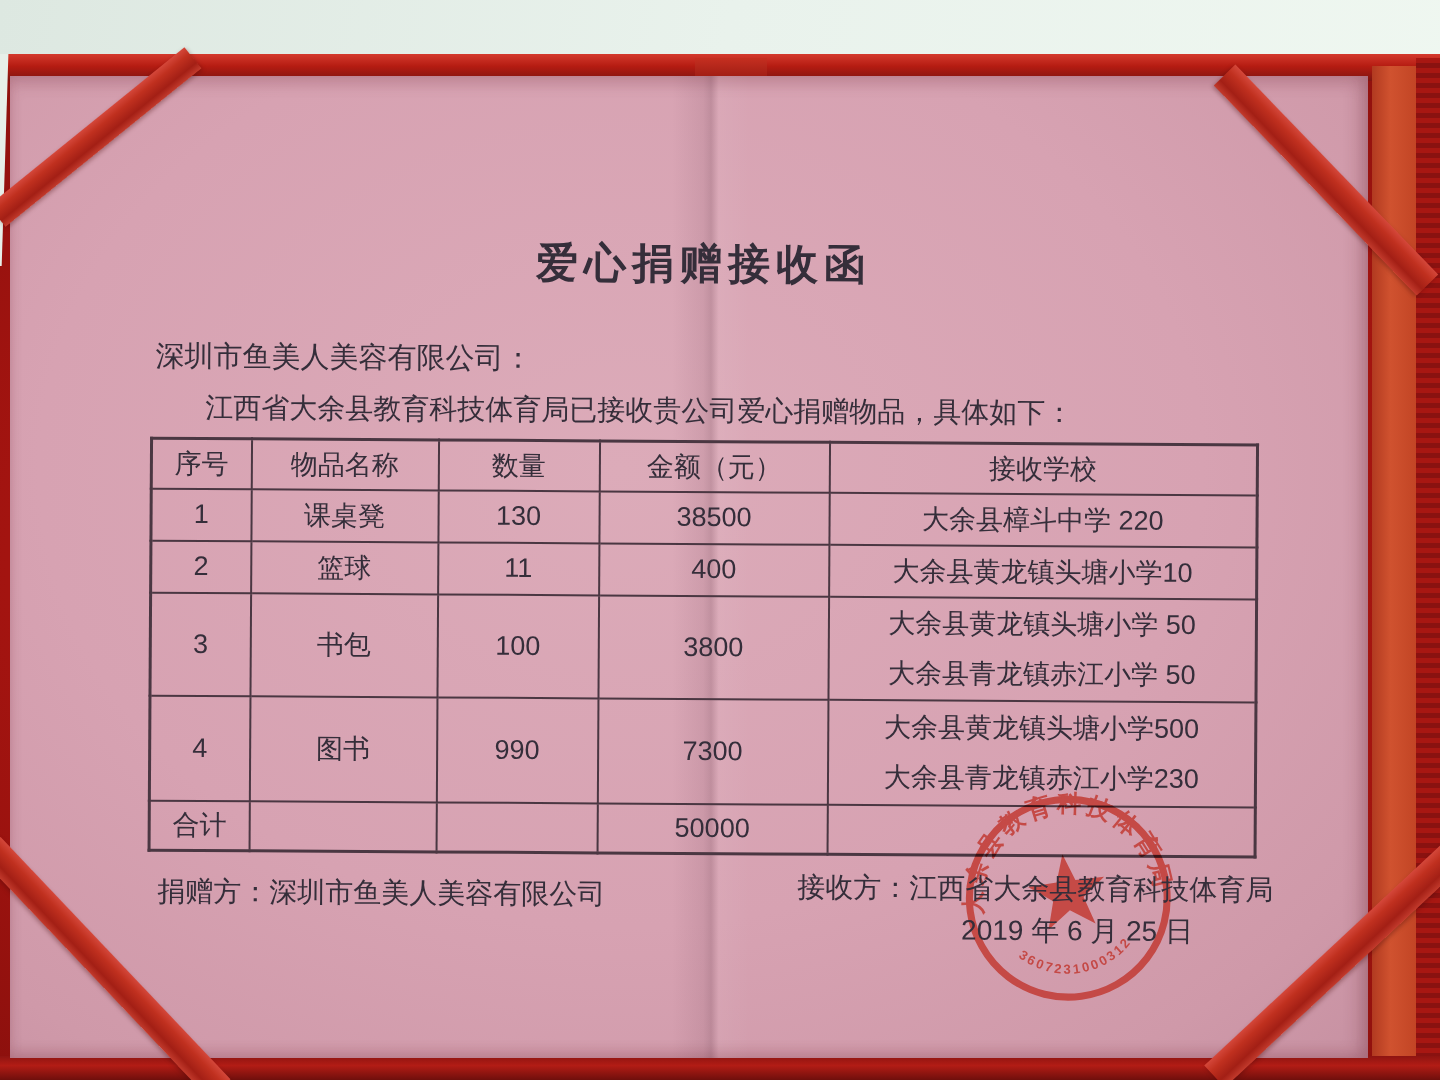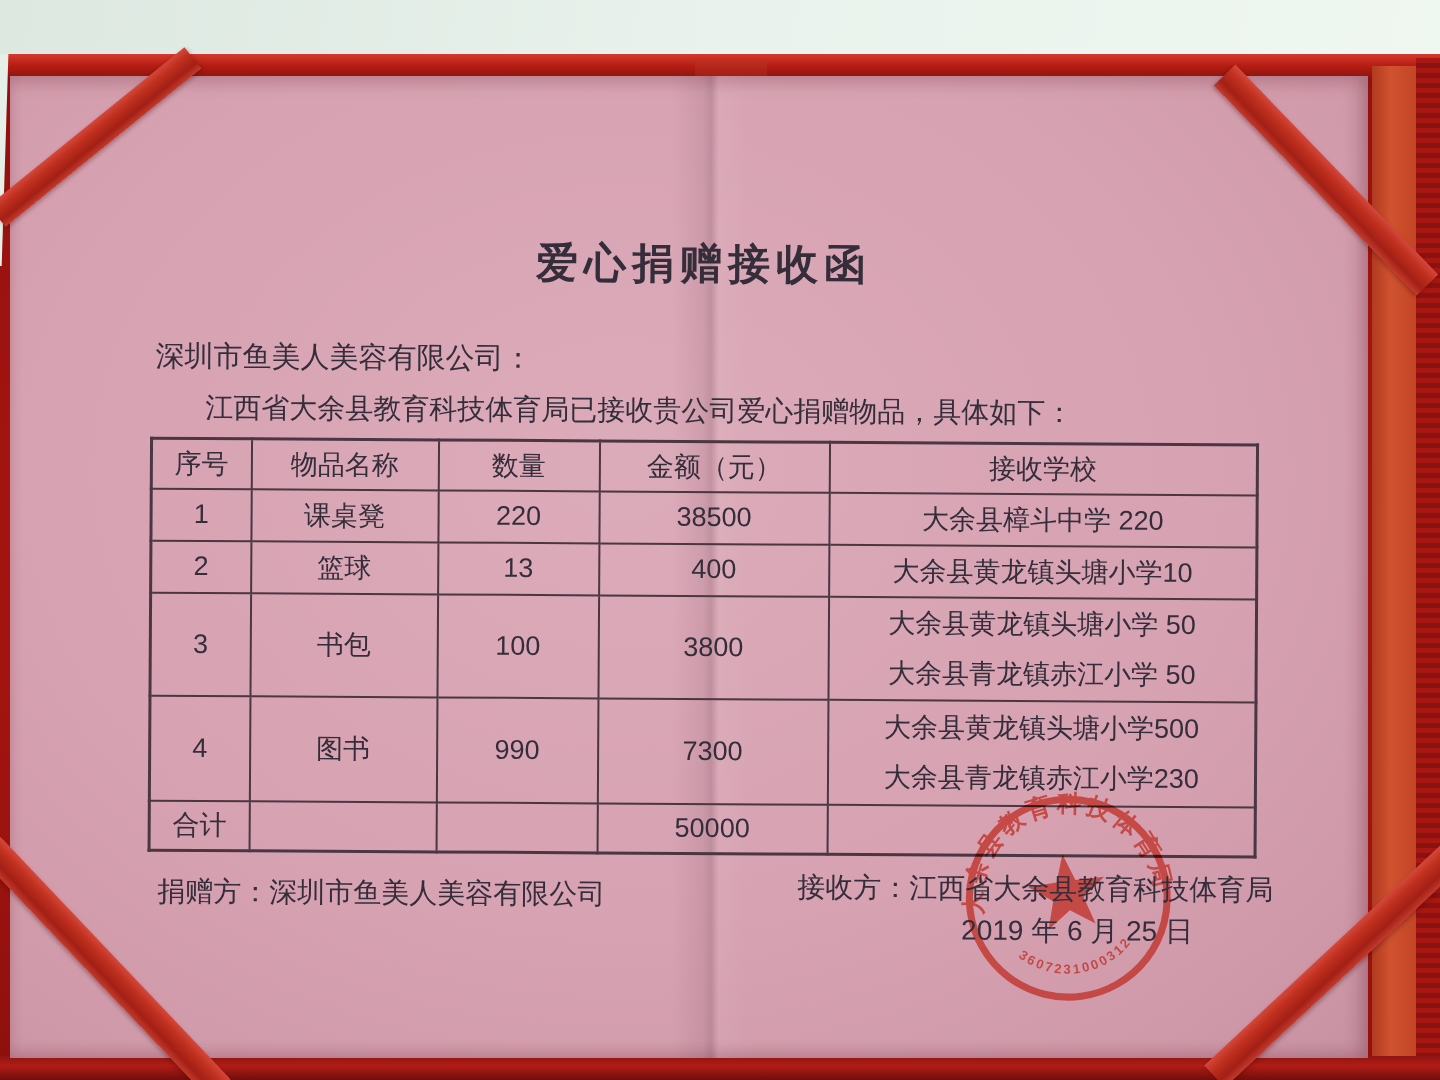--- a/index.html
+++ b/index.html
@@ -107,30 +107,30 @@
           <th>物品名称</th>
           <th>数量</th>
           <th>金额（元）</th>
           <th>接收学校</th>
         </tr>
       </thead>
       <tbody>
         <tr class="h-r1">
           <td>1</td>
           <td>课桌凳</td>
-          <td>220</td>
+          <td>130</td>
           <td>38500</td>
           <td class="school-cell">
             <div>大余县樟斗中学 220</div>
           </td>
         </tr>
         <tr class="h-r2">
           <td>2</td>
           <td>篮球</td>
-          <td>13</td>
+          <td>11</td>
           <td>400</td>
           <td class="school-cell">
             <div>大余县黄龙镇头塘小学10</div>
           </td>
         </tr>
         <tr class="h-r3">
           <td>3</td>
           <td>书包</td>
           <td>100</td>
           <td>3800</td>

